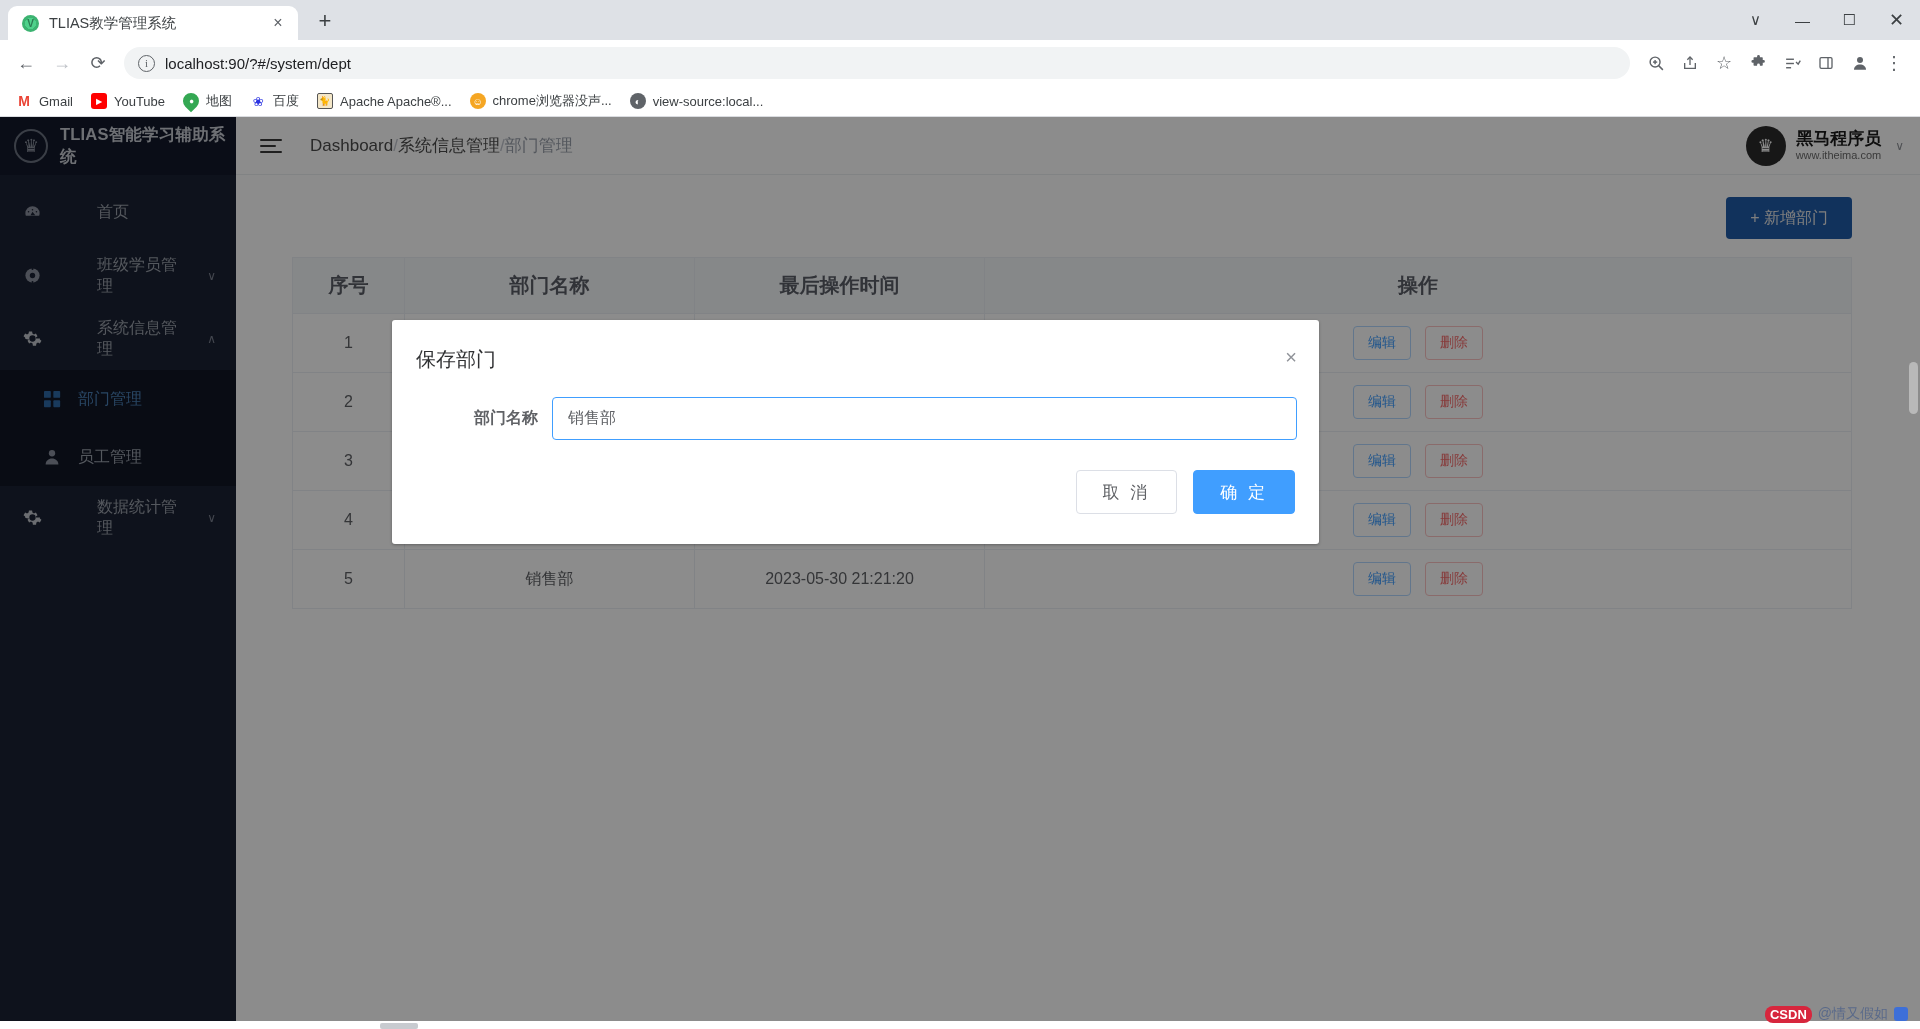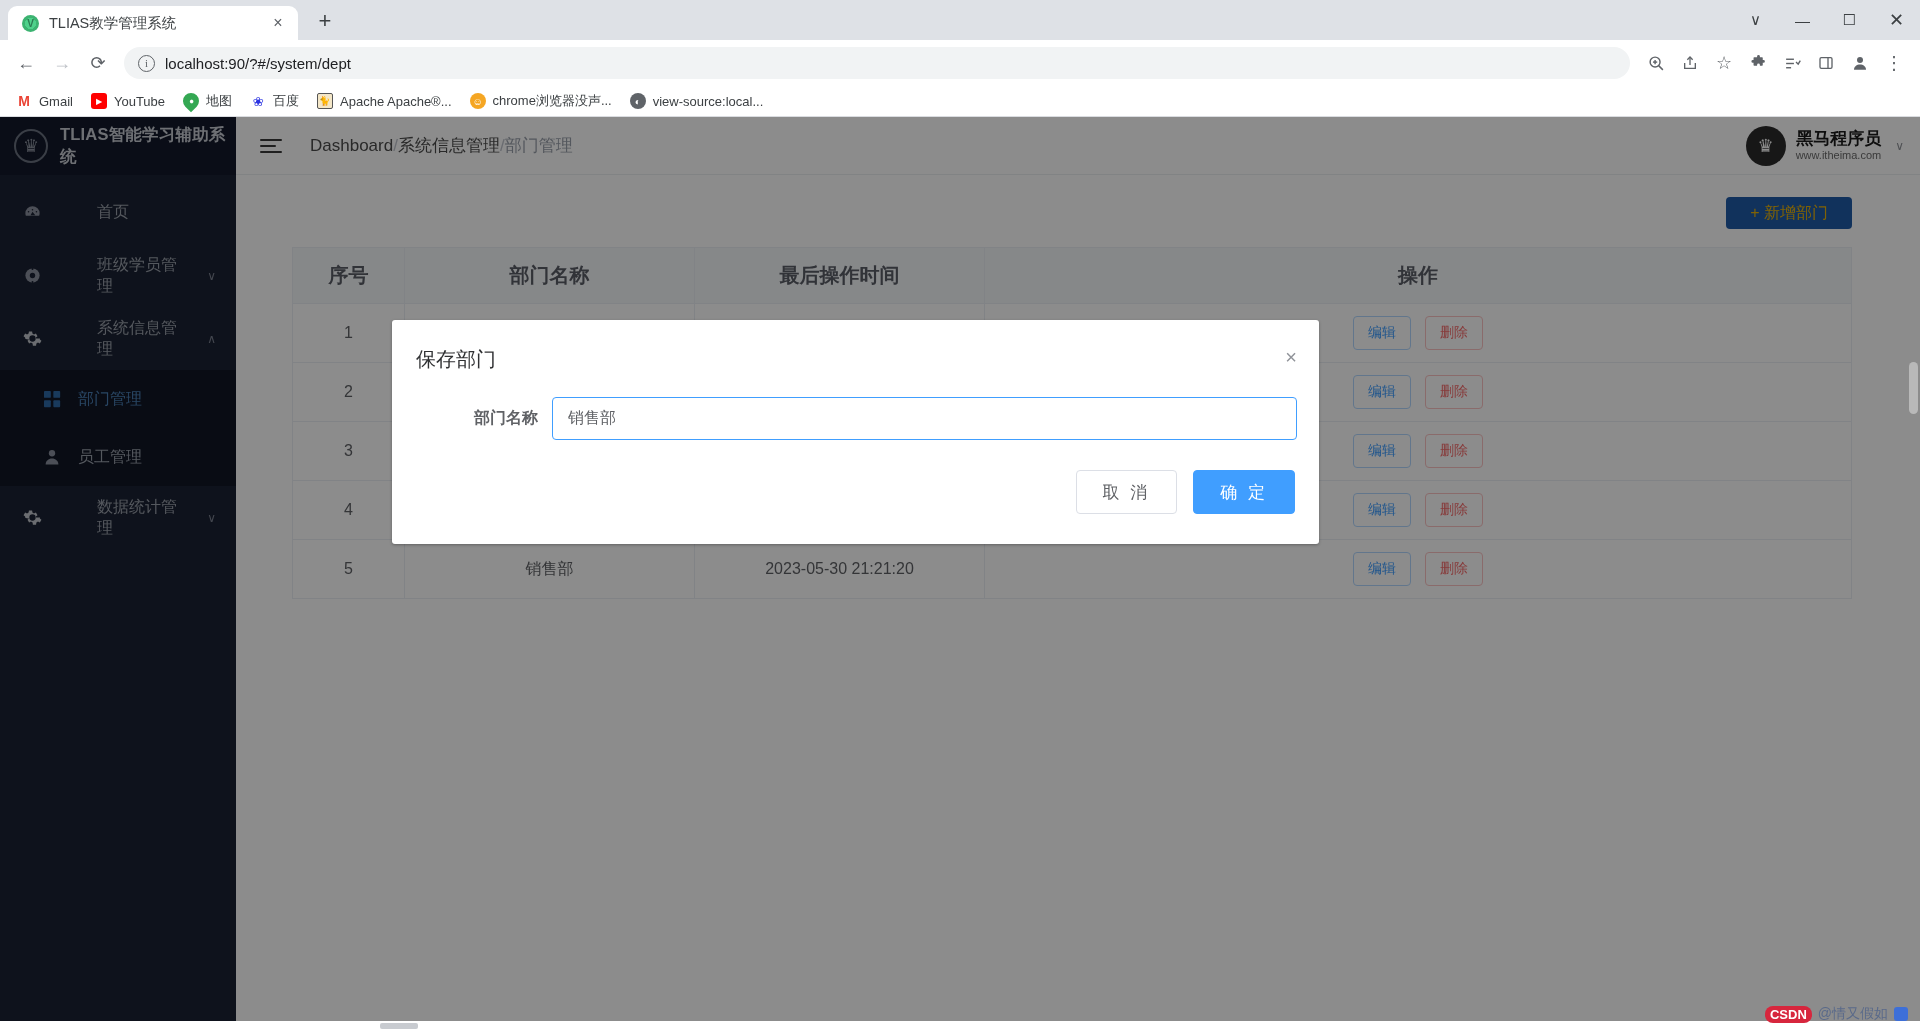--- a/index.html
+++ b/index.html
@@ -165,22 +165,22 @@
     color: #fff; font-size: 18px;
   }
   .brand-txt { line-height: 1.15; text-align: right; }
   .brand-t1 { font-size: 17px; font-weight: bold; color: #1a1a1a; }
   .brand-t2 { font-size: 11px; color: #6b6b6b; }
   .brand-caret { color: #909399; font-size: 12px; margin-left: 4px; }
 
   .content { flex: 1; background: #fff; position: relative; padding: 22px 68px 0 56px; }
   .toolbar { display: flex; justify-content: flex-end; }
   .btn-add {
-    background: #1f5ba8; color: #eab308; border: none;
-    padding: 0 24px; height: 32px; border-radius: 4px;
+    background: #1f5ba8; color: #e5e5e5; border: none;
+    padding: 0 24px; height: 42px; border-radius: 4px;
     font-size: 16px; font-family: inherit;
   }
 
   table.dept { width: 100%; border-collapse: collapse; margin-top: 18px; }
   table.dept th {
     background: #f5f7fa; color: #5a5e66; font-size: 20px; font-weight: bold;
     height: 56px; border: 1px solid #ebeef5; border-width: 1px 1px 1px 0;
   }
   table.dept th:first-child { border-left: 1px solid #ebeef5; }
   table.dept td {

